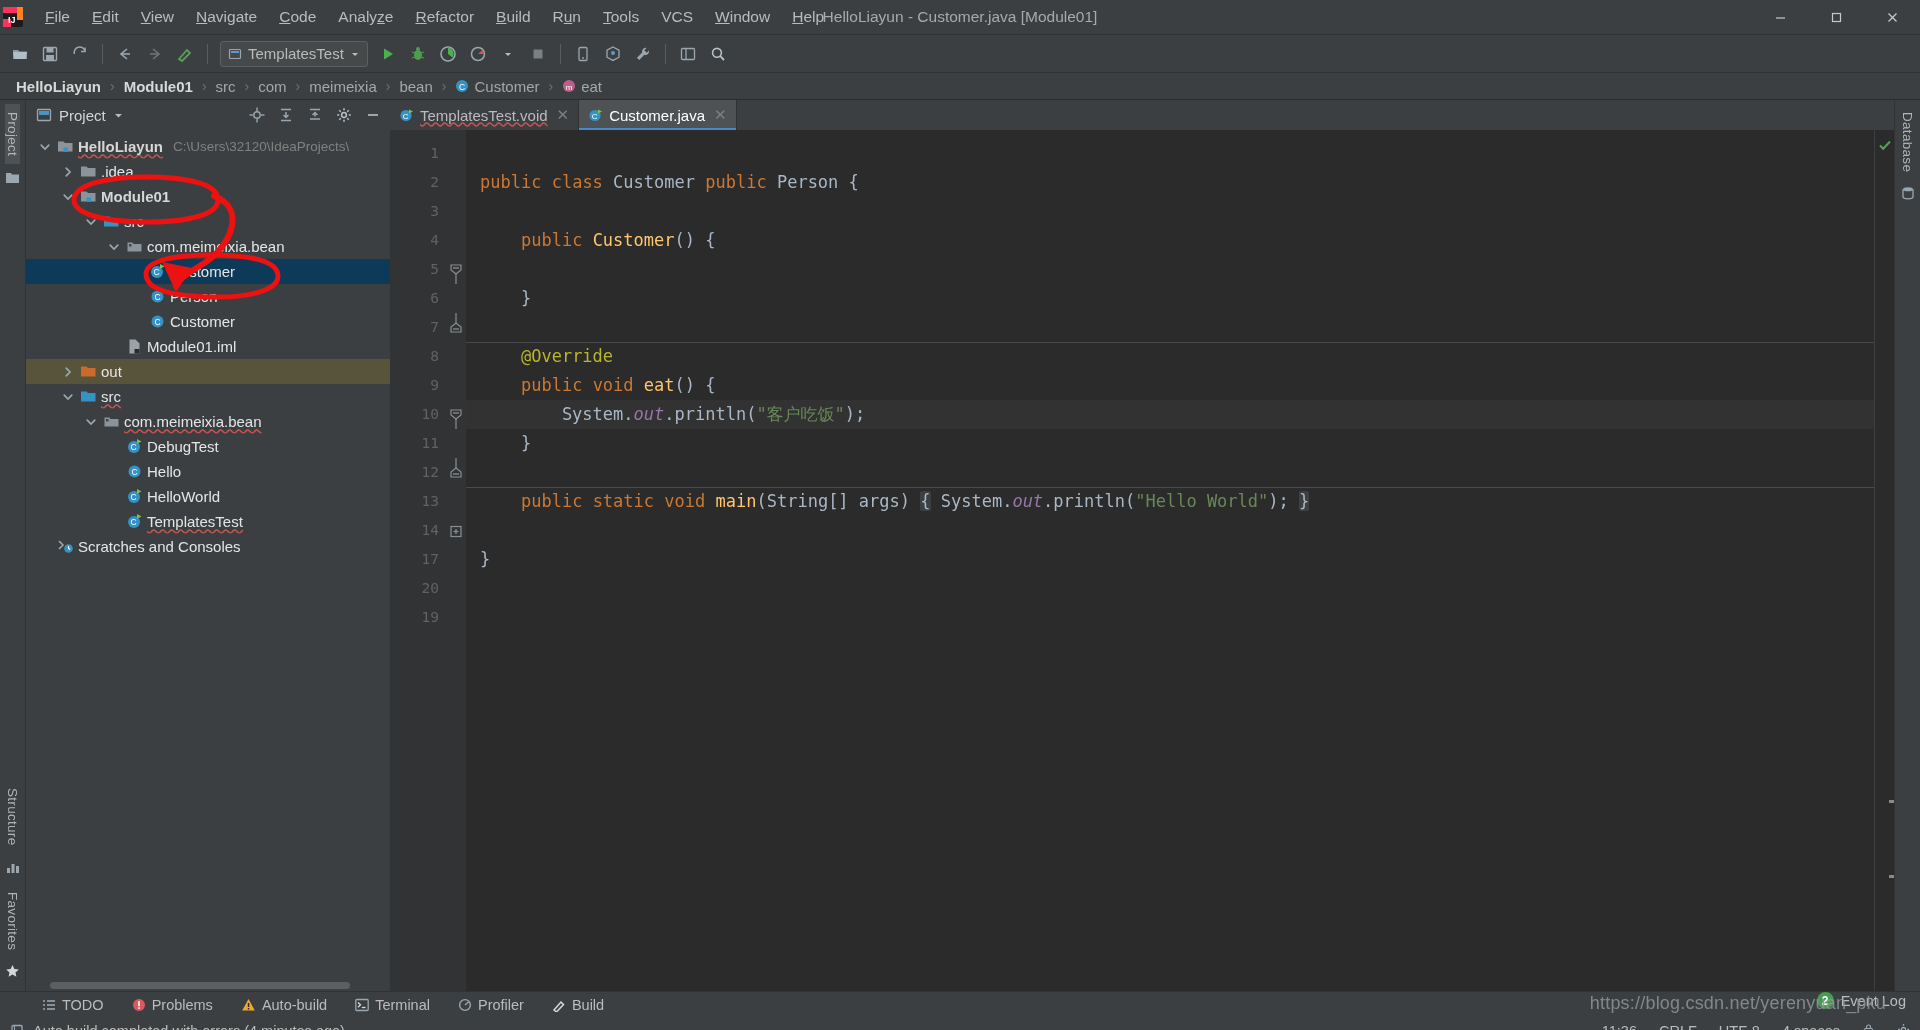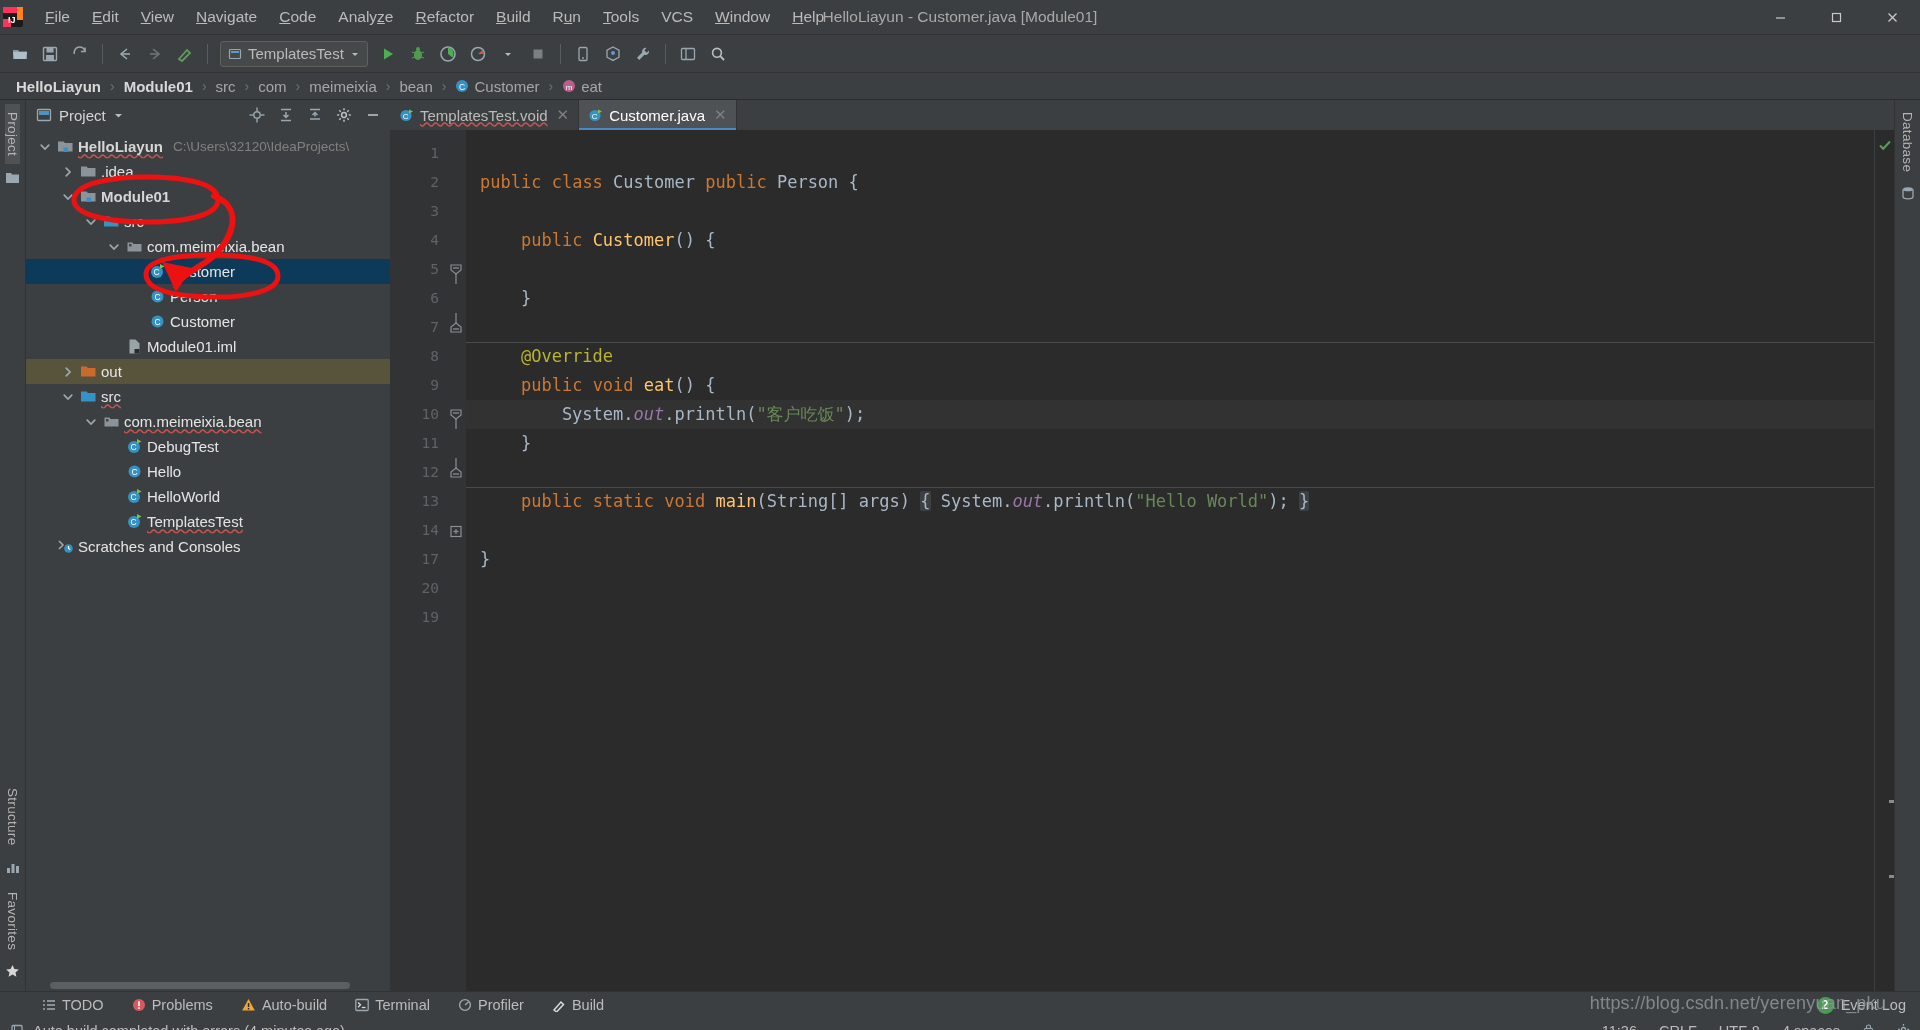--- a/index.html
+++ b/index.html
@@ -152,21 +152,21 @@
   }
   #check-mark { position: absolute; top: 8px; left: 3px; }
   #rg-mark-1 { position: absolute; top: 670px; left: 14px; width: 5px; height: 3px; background: #8a8a8a; }
   #rg-mark-2 { position: absolute; top: 745px; left: 14px; width: 5px; height: 3px; background: #8a8a8a; }
 
   
   .rail.right { border-left: 1px solid #323232; border-right: none; }
 
   
   #toolwin-bar {
-    height: 27px; background: #3c3f41; display: flex; align-items: center;
+    height: 27px; background: #3c3f41; display: flex; 
     padding-left: 38px; gap: 20px; font-size: 14.5px; border-top: 1px solid #323232;
     position: relative;
   }
   .tw-item { display: flex; align-items: center; gap: 6px; color: #bbbbbb; padding: 2px 4px; }
   #eventlog { position: absolute; right: 14px; display: flex; align-items: center; gap: 7px; }
   .badge {
     width: 17px; height: 17px; border-radius: 50%; background: #499c54; color: #fff;
     font-size: 12px; display: flex; align-items: center; justify-content: center; font-weight: bold;
   }
 

